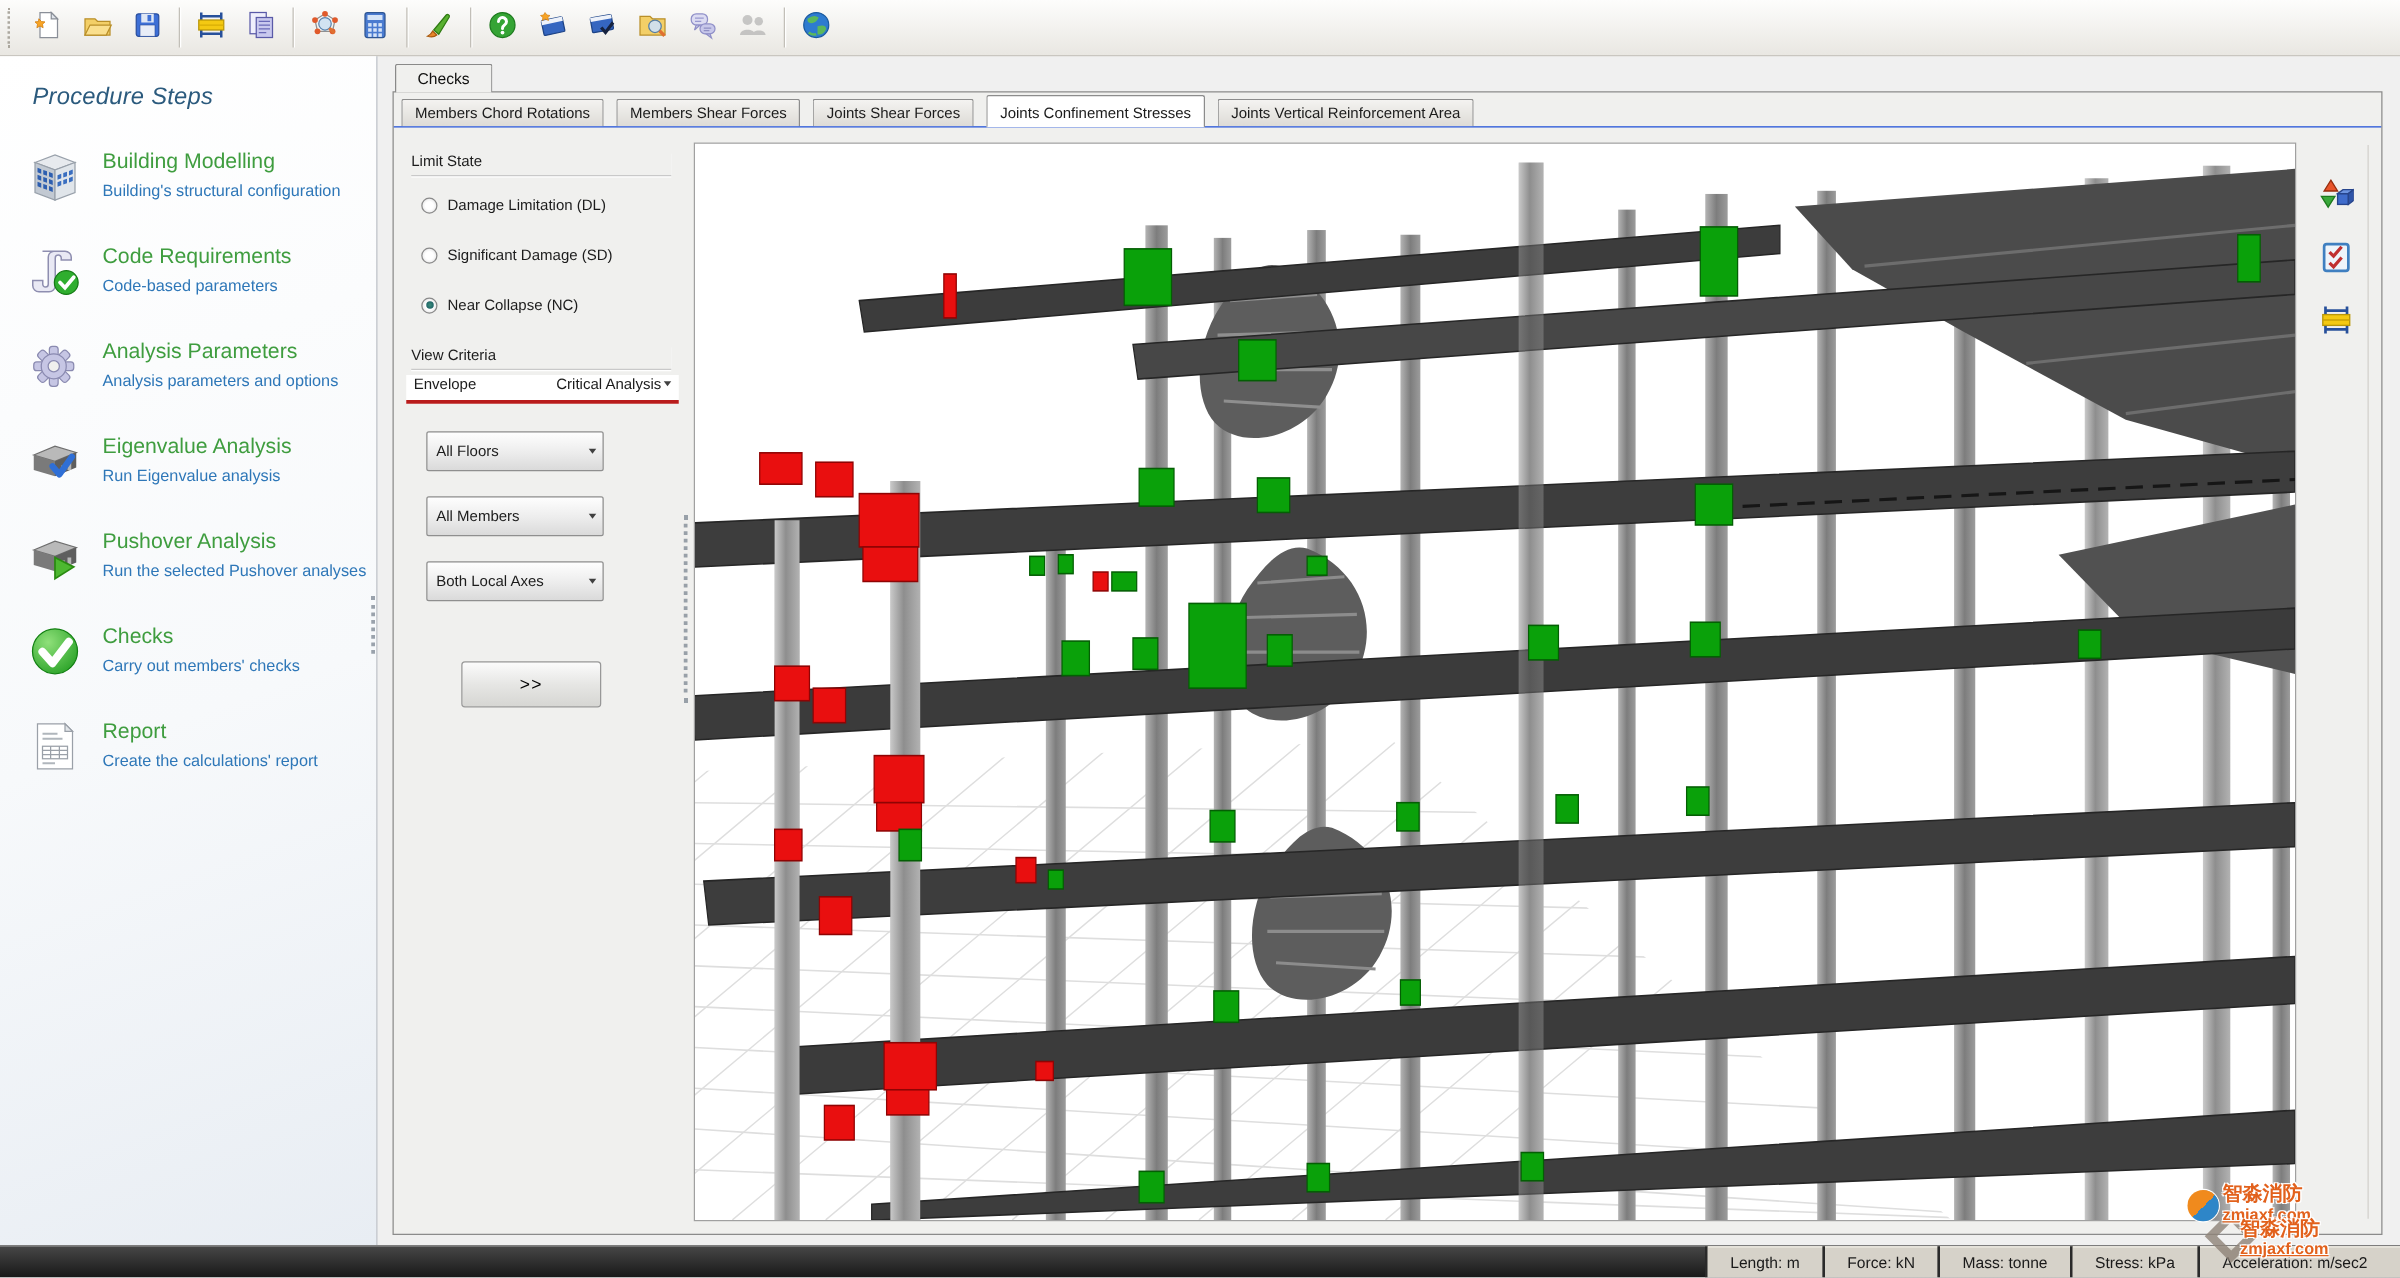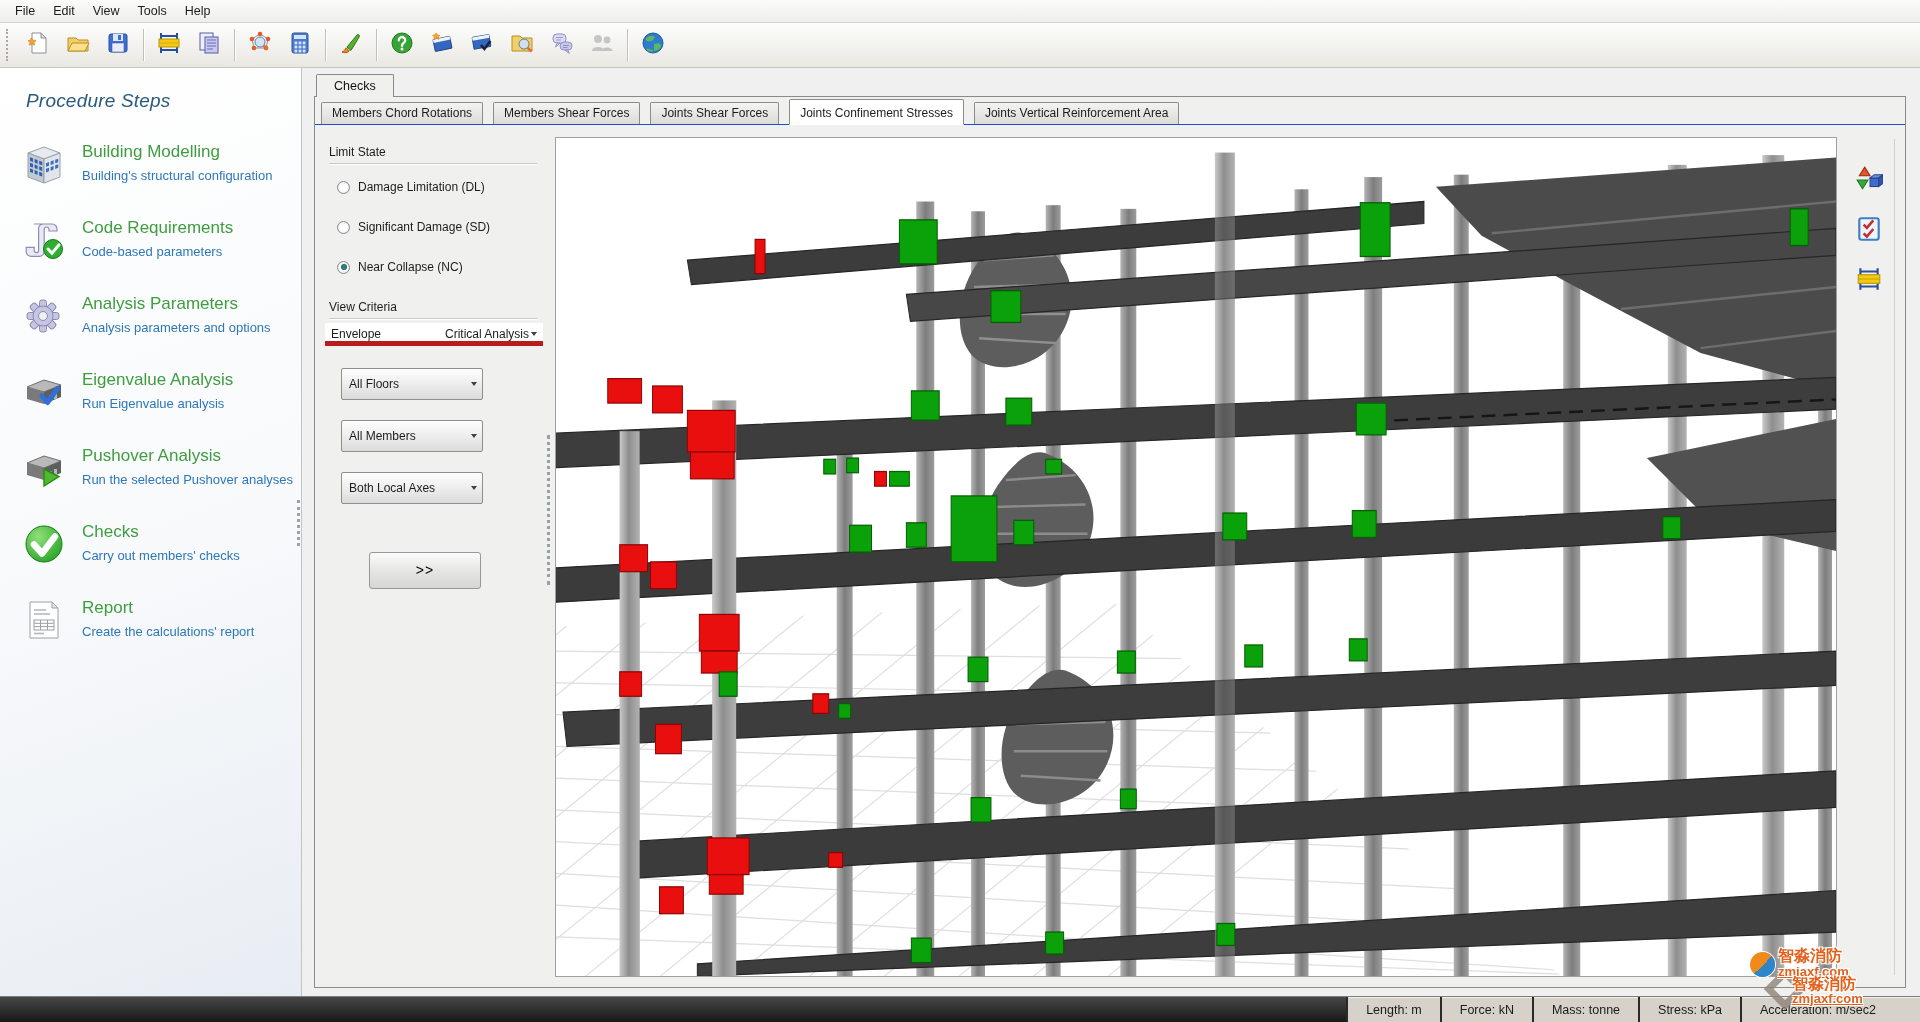--- a/index.html
+++ b/index.html
@@ -46,21 +46,21 @@
 
   .panel-body { flex:1; display:flex; padding:10px 4px 8px 10px; min-height:0; }
 
   
   .controls { width:218px; padding:10px 6px 0 4px; font-size:12px; color:#1c1c1c; }
   .group-hdr { padding-bottom:4px; border-bottom:1px solid #c9c9c9; box-shadow:0 1px 0 #fff; margin-bottom:16px; }
   .radio-row { display:flex; align-items:center; gap:8px; margin:0 0 26px 8px; cursor:pointer; }
   .radio { width:13px; height:13px; border-radius:50%; border:1px solid #8a8a8a; background:radial-gradient(#ffffff 40%,#dcdcdc);
            display:flex; align-items:center; justify-content:center; flex:0 0 13px; }
   .radio.checked::after { content:''; width:6px; height:6px; border-radius:50%; background:radial-gradient(#3c8f7c,#14525e); }
-  .vc-row { height:23px; background:#fff; display:flex; align-items:flex-end; margin:4px -6px 22px -4px; border-bottom:5px solid #b91c1c; }
+  .vc-row { height:23px; background:#fff; display:flex; align-items:flex-start; margin:4px -6px 22px -4px; border-bottom:3px solid #b91c1c; }
   .vc-cell { display:flex; align-items:center; padding:0 6px; }
   .vc-env { flex:1; }
   .vc-div { width:1px; background:#aeaeae; }
   .vc-crit { width:104px; justify-content:space-between; }
   .combo { width:142px; height:32px; margin:0 0 20px 12px; border:1px solid #8f8f8f; border-radius:2px;
            background:linear-gradient(#fefefe,#ececec 55%,#dadada); display:flex; align-items:center;
            justify-content:space-between; padding:0 5px 0 7px; cursor:pointer; }
   .arrow { width:0; height:0; border-left:3.5px solid transparent; border-right:3.5px solid transparent; border-top:4px solid #404040; }
   .apply-btn { width:112px; height:37px; margin:28px 0 0 40px; border:1px solid #989898; border-radius:3px;
                background:linear-gradient(#fbfbfb,#e6e6e4 50%,#d6d6d3); font-size:14px; letter-spacing:1px;
@@ -76,48 +76,41 @@
   
   .rstrip { width:64px; display:flex; flex-direction:column; align-items:center; gap:14px; padding-top:28px; position:relative; }
   .rstrip::after { content:''; position:absolute; right:6px; top:4px; bottom:4px; border-right:1px solid #d2d0cc; }
   .rbtn { width:36px; height:36px; display:flex; align-items:center; justify-content:center; border-radius:3px; }
 
   
   .statusbar { height:26px; background:linear-gradient(#474747,#181818); border-top:1px solid #7d7d7d;
                display:flex; justify-content:flex-end; align-items:stretch; }
   .scell { display:flex; align-items:center; padding:0 18px; background:#d6d2c9; color:#1a1a1a; font-size:12.5px;
            border-left:2px solid #2a2a2a; box-shadow:inset 0 1px 0 #f2efe8; white-space:nowrap; }
-  .scell:last-child { padding-right:44px;text-align:center; }
+  .scell:last-child { padding-right:26px;text-align:center; }
 
   
   .watermark { position:absolute; right:6px; bottom:16px; z-index:60; width:170px; pointer-events:none; }
   .wm-diamond { position:absolute; left:26px; bottom:2px; width:30px; height:30px; border:7px solid #8d8277;
                 transform:rotate(45deg); opacity:.8; background:transparent; }
   .wm-block { position:relative; text-align:left; line-height:1.05; }
   .wm-block.b1 { margin-left:34px; }
   .wm-block.b2 { margin-left:48px; margin-top:-3px; }
   .wm-logo { position:absolute; left:-28px; top:4px; width:25px; height:25px; border-radius:50%;
              background:linear-gradient(135deg,#f08a1d 0 52%,#2e86c8 52% 100%); box-shadow:0 0 0 1px #fff; }
   .wm-cn { font-size:16px; font-weight:bold; color:#e2611c;
            text-shadow:-1px -1px 0 #fff,1px -1px 0 #fff,-1px 1px 0 #fff,1px 1px 0 #fff; }
   .wm-en { font-size:13px; font-weight:bold; color:#e2611c; text-decoration:underline;
            text-shadow:-1px -1px 0 #fff,1px -1px 0 #fff,-1px 1px 0 #fff,1px 1px 0 #fff; }
 </style>
 </head>
 <body>
 
 <div class="app">
 
-  <div class="menubar">
-    <div class="menu-item">File</div>
-    <div class="menu-item">Edit</div>
-    <div class="menu-item">View</div>
-    <div class="menu-item">Tools</div>
-    <div class="menu-item">Help</div>
-  </div>
 
   <div class="toolbar">
     <div class="grip"></div>
 
     <div class="tbtn">
         <span>
       <svg width="26" height="26" viewBox="0 0 26 26">
             <path d="M7,3 h9 l5,5 v15 h-14 z" fill="#fff" stroke="#8a8f98"></path>
             <path d="M16,3 l5,5 h-5 z" fill="#dfe3ea" stroke="#8a8f98"></path>
             <polygon points="6,8 8.2,10.2 11,10.5 9,12.4 9.5,15.2 7,13.8 4.5,15.2 5,12.4 3,10.5 5.8,10.2" fill="#f7a426" stroke="#d07908" stroke-width=".6"></polygon>

